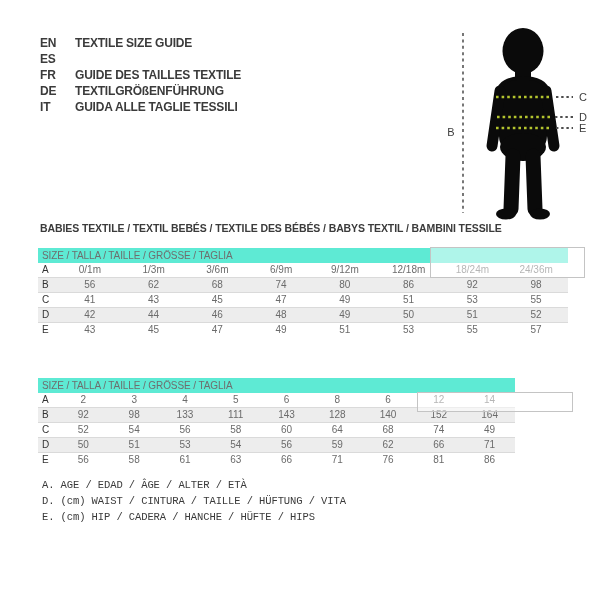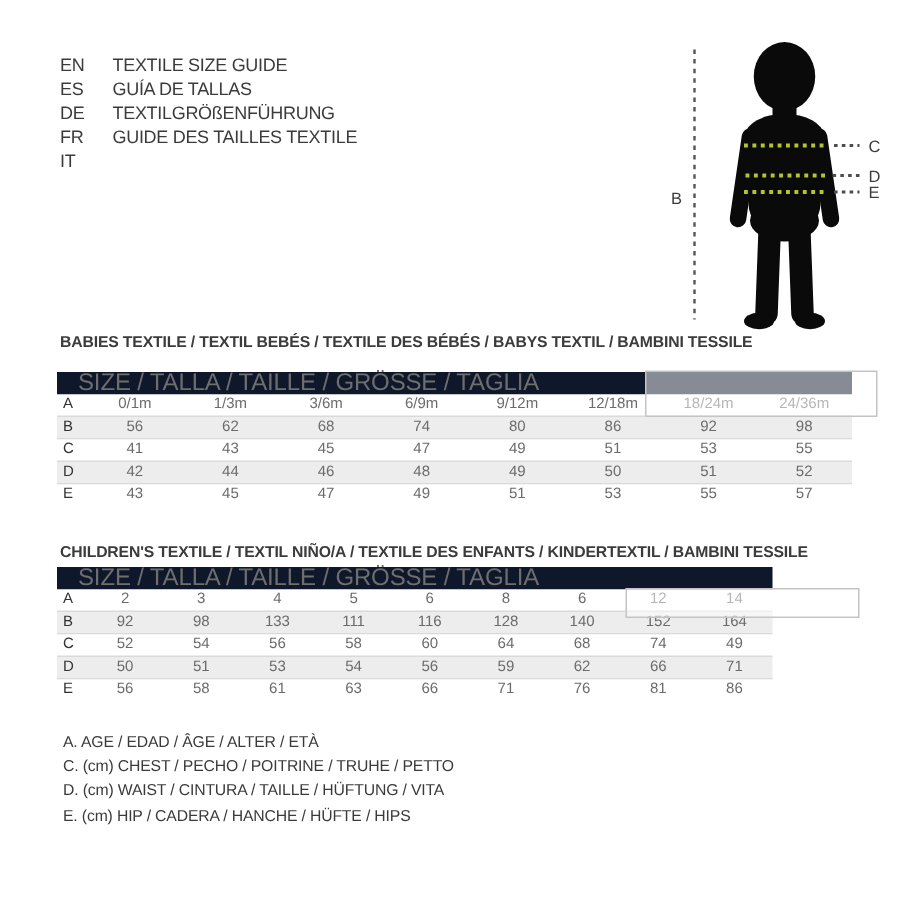--- a/index.html
+++ b/index.html
@@ -3,70 +3,70 @@
 <meta charset="utf-8">
 <style>
   html,body { margin:0; padding:0; background:#ffffff; }
   .canvas {
     position:relative; width:600px; height:600px; background:#ffffff;
     font-family:"Liberation Sans", sans-serif; overflow:hidden; color:#3b3b3b;
   }
   
   .lang-list { position:absolute; left:40px; top:35px; }
   .lang-row { display:flex; height:16px; line-height:16px; font-size:12px;
-    font-weight:400; color:#3b3b3b; letter-spacing:-0.2px; }
+    font-weight:700; color:#3b3b3b; letter-spacing:-0.2px; }
   .lang-code { width:35px; }
   
   .fig { position:absolute; left:440px; top:14px; width:160px; height:215px; }
   .fig text { font-family:"Liberation Sans", sans-serif; font-size:11px; fill:#3d3d3d; }
   
   .sec-title { position:absolute; left:40px; font-size:10.5px; font-weight:700;
     color:#3b3b3b; letter-spacing:-0.1px; white-space:nowrap; }
   
   .ttable { position:absolute; left:38px; }
-  .thead { background:#0f172a; color:#6e6e6e; font-size:16px; height:15px;
-    line-height:15px; padding-left:14px; letter-spacing:-0.1px; }
+  .thead { background:#5eead4; color:#6e6e6e; font-size:10px; height:15px;
+    line-height:15px; padding-left:4px; letter-spacing:-0.1px; }
   .trow { display:grid; height:15px; line-height:14px; font-size:10px;
     border-bottom:1px solid #dadada; box-sizing:border-box; background:#ffffff; }
   .trow.alt { background:#ededed; }
   .trow:last-child { border-bottom:none; }
   .rlabel { padding-left:4px; color:#333333; }
   .cell { text-align:center; color:#6b6b6b; }
   
   .hl-box { position:absolute; border:1px solid #c4c4c4;
     background:rgba(255,255,255,0.5); box-sizing:border-box; }
   
-  .legend { position:absolute; left:42px; top:487px; }
+  .legend { position:absolute; left:42px; top:477px;font-family:Liberation Mono, monospace; }
   .legend-line { height:16.2px; line-height:16.2px; font-size:10.5px;
     color:#3a3a3a; letter-spacing:-0.1px; white-space:nowrap; }
 </style>
 </head>
 <body>
 
 <div class="canvas">
 
   <div class="lang-list">
     <div class="lang-row">
       <span class="lang-code">EN</span>
       <span>TEXTILE SIZE GUIDE</span>
     </div>
     <div class="lang-row">
       <span class="lang-code">ES</span>
-      <span>GUÍA DE TALLAS</span>
+    </div>
+    <div class="lang-row">
+      <span class="lang-code">FR</span>
+      <span>GUIDE DES TAILLES TEXTILE</span>
     </div>
     <div class="lang-row">
       <span class="lang-code">DE</span>
       <span>TEXTILGRÖßENFÜHRUNG</span>
     </div>
     <div class="lang-row">
-      <span class="lang-code">FR</span>
-      <span>GUIDE DES TAILLES TEXTILE</span>
-    </div>
-    <div class="lang-row">
       <span class="lang-code">IT</span>
+      <span>GUIDA ALLE TAGLIE TESSILI</span>
     </div>
   </div>
 
   <div class="fig">
     <svg width="160" height="215" viewBox="0 0 160 215">
 
       <line x1="23" y1="19" x2="23" y2="199" stroke="#555555" stroke-width="1.6" stroke-dasharray="3 3.4"></line>
       <text x="11" y="122" text-anchor="middle">B</text>
 
       <g fill="#0a0a0a">
@@ -153,21 +153,20 @@
           <span class="cell">49</span>
           <span class="cell">51</span>
           <span class="cell">53</span>
           <span class="cell">55</span>
           <span class="cell">57</span>
         </div>
       </div>
   </div>
   <div class="hl-box" style="left:430px; top:247px; width:155px; height:31px;"></div>
 
-  <div class="sec-title" style="top:362px;">CHILDREN'S TEXTILE / TEXTIL NIÑO/A / TEXTILE DES ENFANTS / KINDERTEXTIL / BAMBINI TESSILE</div>
   <div class="ttable" style="top:378px; width:477px;">
     <div class="thead">SIZE / TALLA / TAILLE / GRÖSSE / TAGLIA</div>
     <div>
         <div class="trow" style="grid-template-columns: 20px repeat(9, 1fr);">
           <span class="rlabel">A</span>
           <span class="cell">2</span>
           <span class="cell">3</span>
           <span class="cell">4</span>
           <span class="cell">5</span>
           <span class="cell">6</span>
@@ -175,21 +174,21 @@
           <span class="cell">6</span>
           <span class="cell">12</span>
           <span class="cell">14</span>
         </div>
         <div class="trow alt" style="grid-template-columns: 20px repeat(9, 1fr);">
           <span class="rlabel">B</span>
           <span class="cell">92</span>
           <span class="cell">98</span>
           <span class="cell">133</span>
           <span class="cell">111</span>
-          <span class="cell">116</span>
+          <span class="cell">143</span>
           <span class="cell">128</span>
           <span class="cell">140</span>
           <span class="cell">152</span>
           <span class="cell">164</span>
         </div>
         <div class="trow" style="grid-template-columns: 20px repeat(9, 1fr);">
           <span class="rlabel">C</span>
           <span class="cell">52</span>
           <span class="cell">54</span>
           <span class="cell">56</span>
@@ -223,18 +222,17 @@
           <span class="cell">76</span>
           <span class="cell">81</span>
           <span class="cell">86</span>
         </div>
       </div>
   </div>
   <div class="hl-box" style="left:417px; top:392px; width:156px; height:20px;"></div>
 
   <div class="legend">
     <div class="legend-line">A. AGE / EDAD / ÂGE / ALTER / ETÀ</div>
-    <div class="legend-line">C. (cm) CHEST / PECHO / POITRINE / TRUHE / PETTO</div>
     <div class="legend-line">D. (cm) WAIST / CINTURA / TAILLE / HÜFTUNG / VITA</div>
     <div class="legend-line">E. (cm) HIP / CADERA / HANCHE / HÜFTE / HIPS</div>
   </div>
 
 </div>
 
 </body></html>

